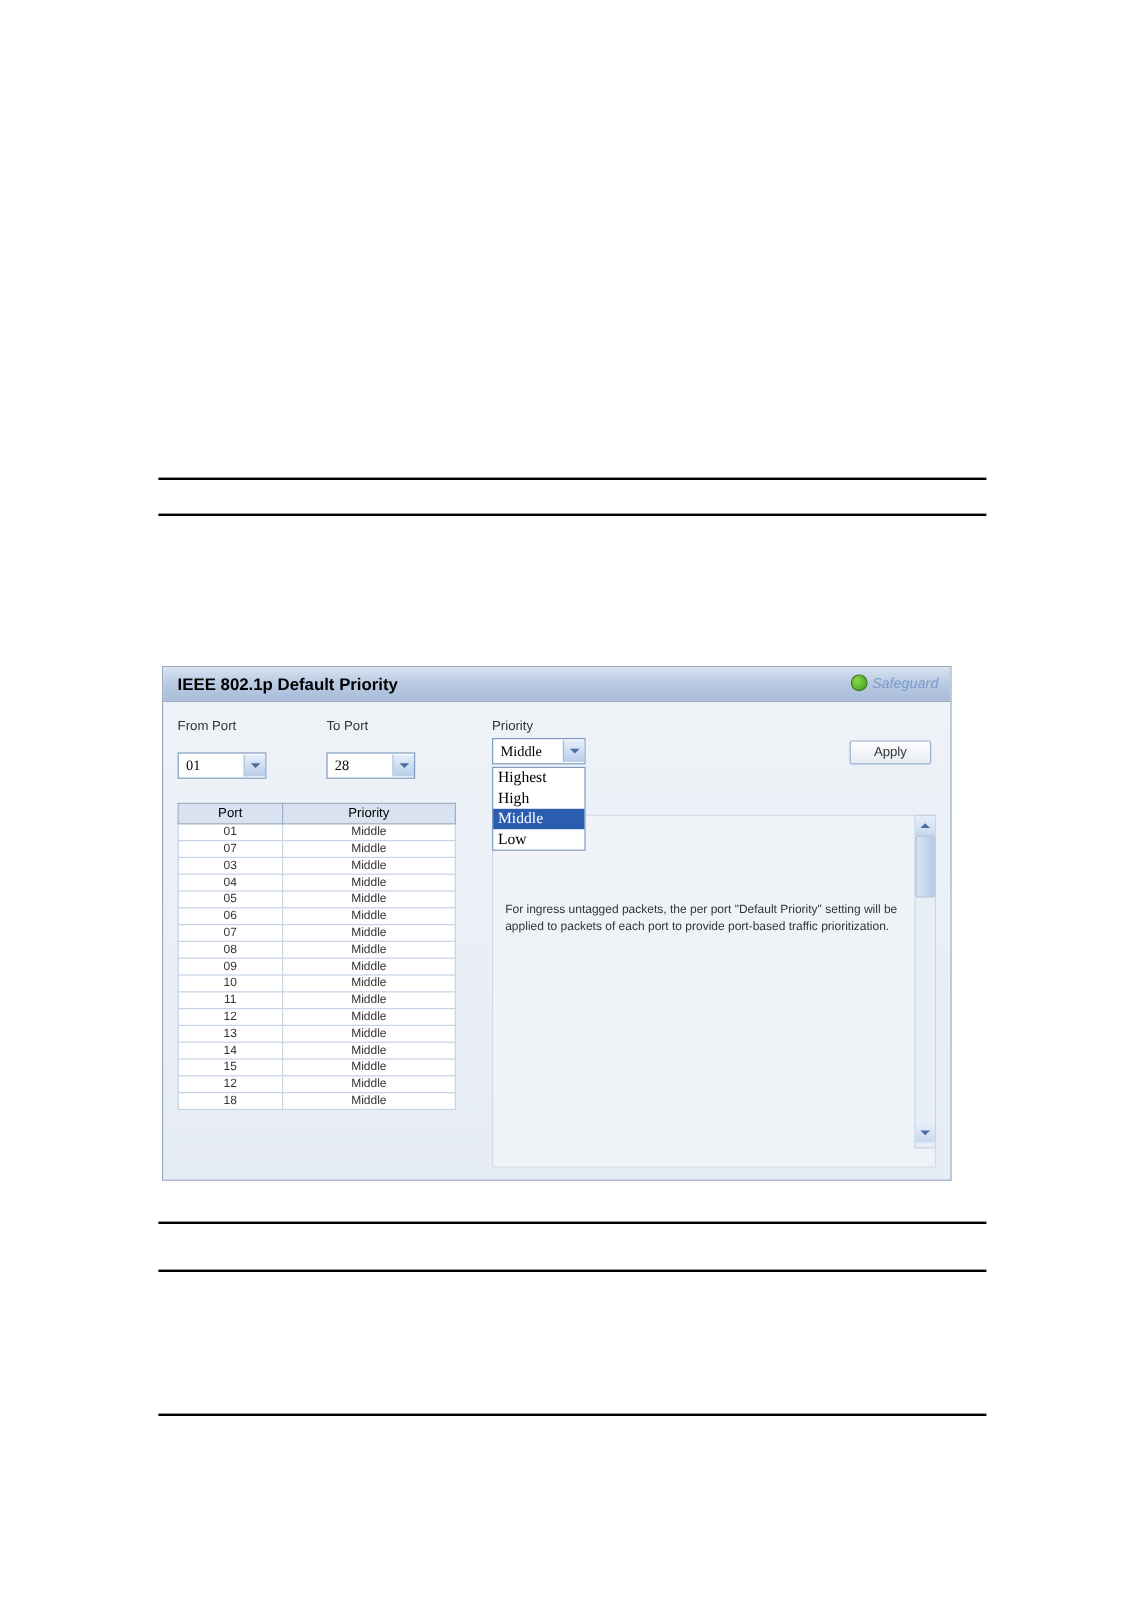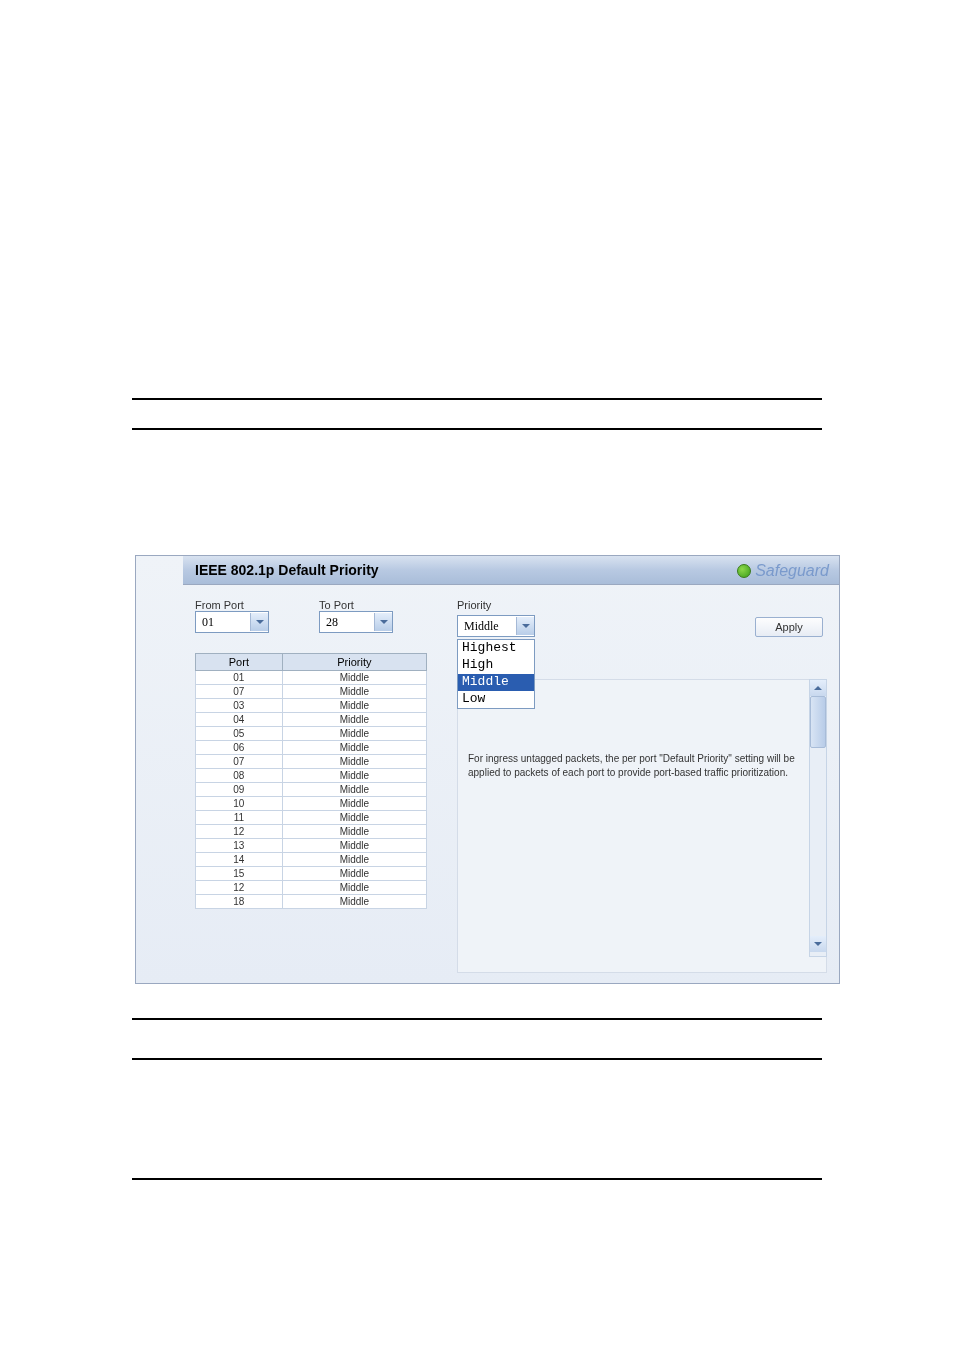--- a/index.html
+++ b/index.html
@@ -27,21 +27,20 @@
   
   .screenshot-frame {
     position: absolute;
     left: 135px;
     top: 555px;
     width: 656px;
     height: 427px;
     border: 1px solid #9aa8c0;
     background: linear-gradient(to bottom, #eff3f8 0%, #e6ecf5 100%);
     overflow: hidden;
-    padding-left: 47px;
   }
   
   .titlebar {
     height: 28px;
     background: linear-gradient(to bottom, #d8e2f0 0%, #b8c9e2 50%, #a9bdd9 100%);
     border-bottom: 1px solid #9aa8c0;
     display: flex;
     align-items: center;
     padding: 0 12px;
     position: relative;
@@ -64,21 +63,21 @@
   
   .safeguard-circle {
     width: 12px;
     height: 12px;
     border-radius: 50%;
     background: radial-gradient(circle at 35% 35%, #8dd84a, #3a9d1a);
     border: 1px solid #3a7a1a;
   }
   
   .safeguard-text {
-    font-size: 16px;
+    font-size: 12px;
     color: #7a9acc;
     font-style: italic;
   }
   
   .content-area {
     padding: 14px 12px;
     display: flex;
     gap: 30px;
   }
   
@@ -89,21 +88,21 @@
   
   .controls-row {
     display: flex;
     gap: 50px;
     margin-bottom: 20px;
   }
   
   .control-group {
     display: flex;
     flex-direction: column;
-    gap: 0;
+    gap: 16px;
   }
   
   .control-label {
     font-size: 11px;
     color: #333;
   }
   
   .select-box {
     display: flex;
     align-items: center;
@@ -189,21 +188,21 @@
     margin-left: 40px;
   }
   
   .dropdown-open {
     position: absolute;
     top: 40px;
     left: 0;
     width: 76px;
     border: 1px solid #7d9bc1;
     background: #fff;
-    font-family: Liberation Mono, monospace;
+    font-family: Liberation Serif, serif;
     font-size: 13px;
     z-index: 10;
   }
   
   .dropdown-option {
     padding: 0 4px;
     height: 17px;
   }
   
   .dropdown-option.selected {

